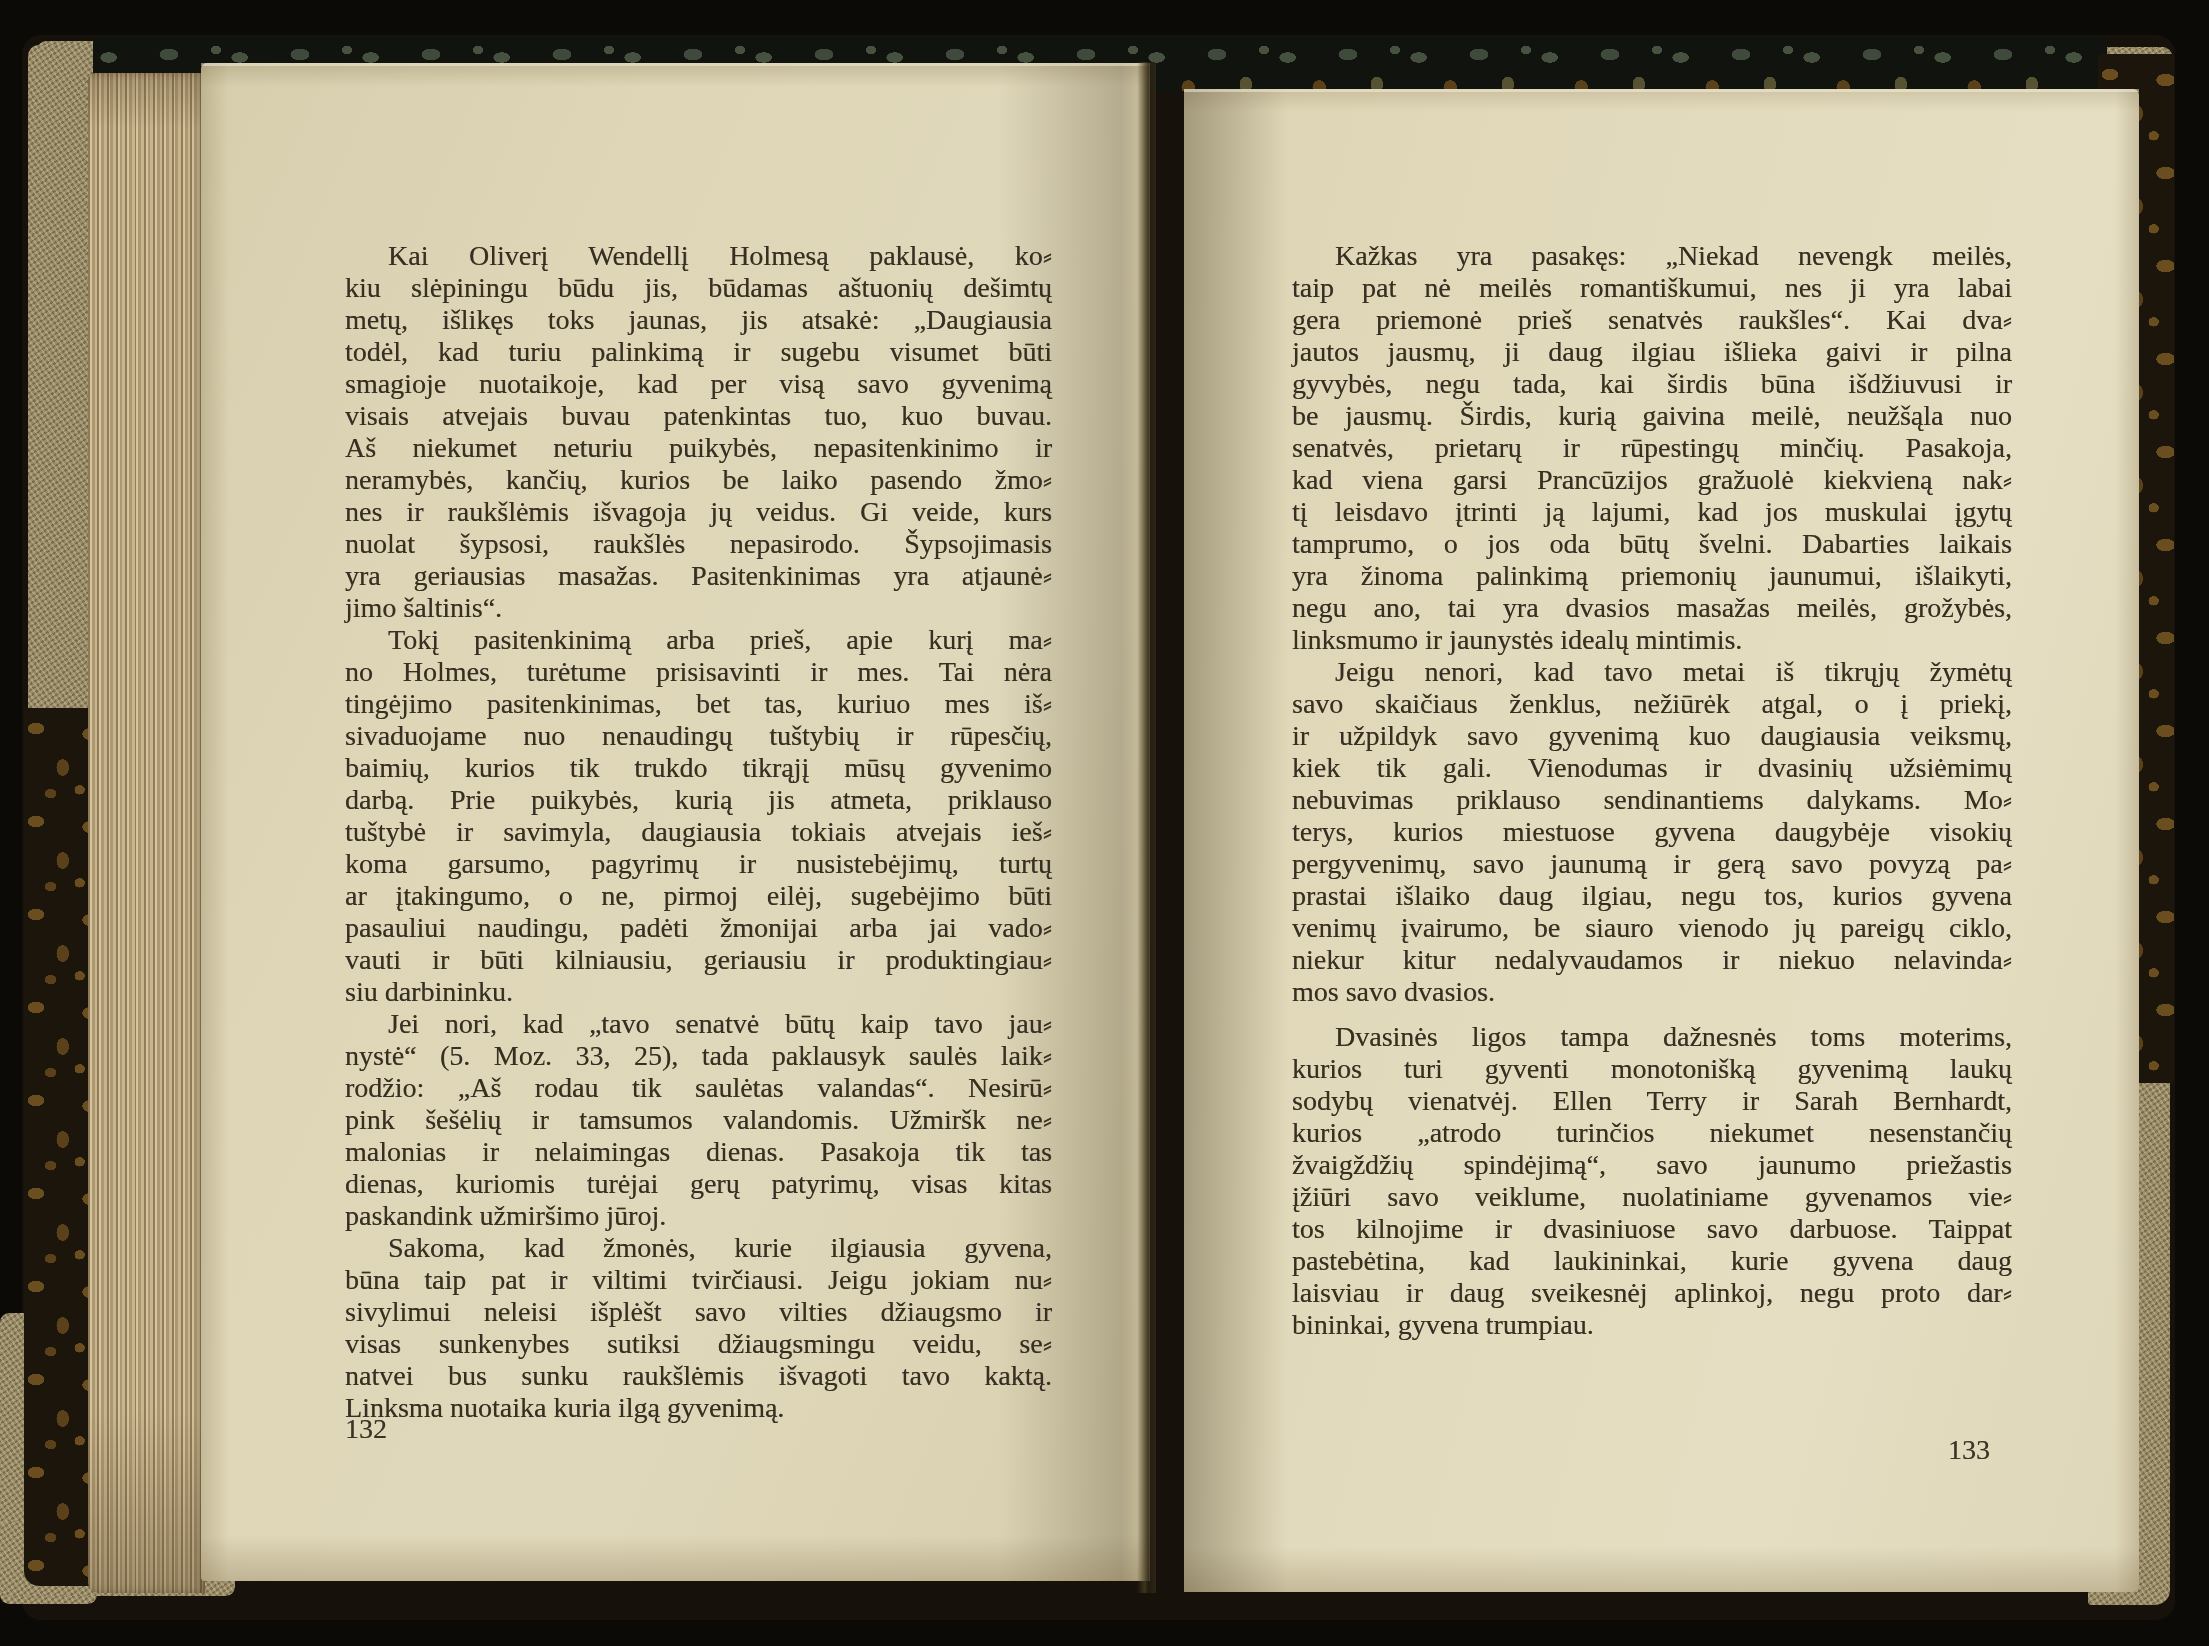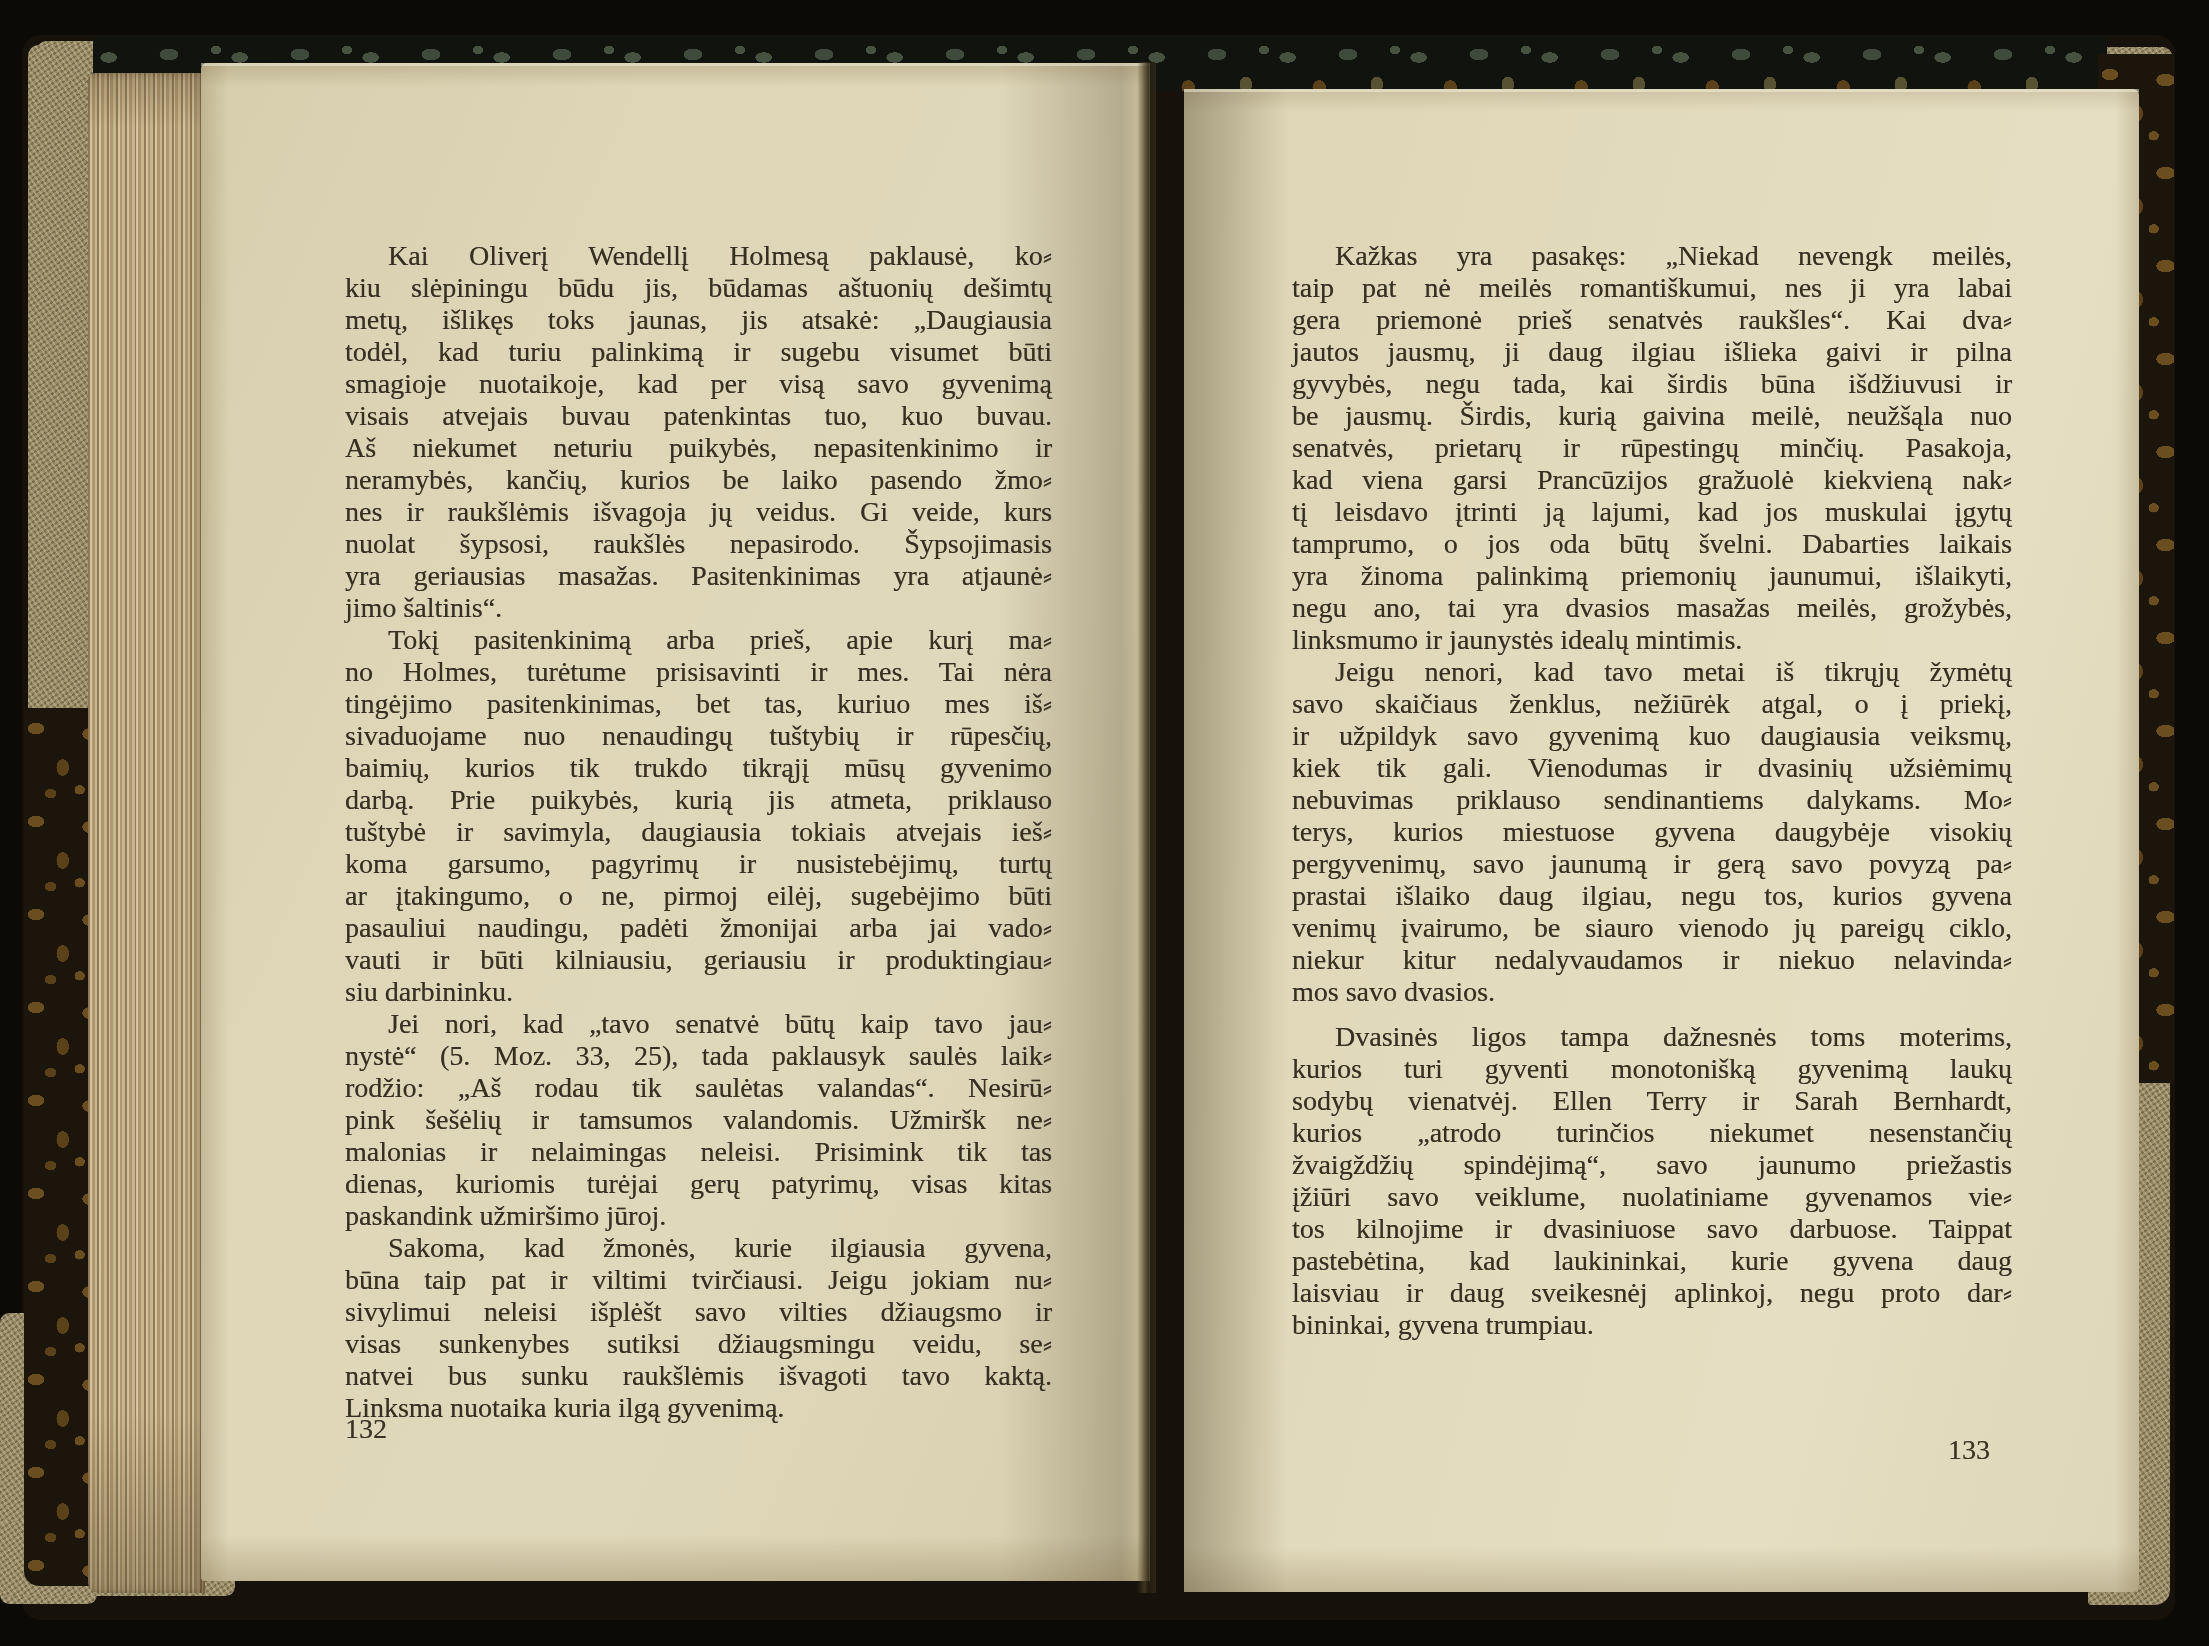--- a/index.html
+++ b/index.html
@@ -164,21 +164,21 @@
         <div class="line">ar įtakingumo, o ne, pirmoj eilėj, sugebėjimo būti</div>
         <div class="line">pasauliui naudingu, padėti žmonijai arba jai vado⸗</div>
         <div class="line">vauti ir būti kilniausiu, geriausiu ir produktingiau⸗</div>
         <div class="line last">siu darbininku.</div>
       </div>
       <div class="para">
         <div class="line first">Jei nori, kad „tavo senatvė būtų kaip tavo jau⸗</div>
         <div class="line">nystė“ (5. Moz. 33, 25), tada paklausyk saulės laik⸗</div>
         <div class="line">rodžio: „Aš rodau tik saulėtas valandas“. Nesirū⸗</div>
         <div class="line">pink šešėlių ir tamsumos valandomis. Užmiršk ne⸗</div>
-        <div class="line">malonias ir nelaimingas neleisi. Prisimink tik tas</div>
+        <div class="line">malonias ir nelaimingas dienas. Pasakoja tik tas</div>
         <div class="line">dienas, kuriomis turėjai gerų patyrimų, visas kitas</div>
         <div class="line last">paskandink užmiršimo jūroj.</div>
       </div>
       <div class="para">
         <div class="line first">Sakoma, kad žmonės, kurie ilgiausia gyvena,</div>
         <div class="line">būna taip pat ir viltimi tvirčiausi. Jeigu jokiam nu⸗</div>
         <div class="line">sivylimui neleisi išplėšt savo vilties džiaugsmo ir</div>
         <div class="line">visas sunkenybes sutiksi džiaugsmingu veidu, se⸗</div>
         <div class="line">natvei bus sunku raukšlėmis išvagoti tavo kaktą.</div>
         <div class="line last">Linksma nuotaika kuria ilgą gyvenimą.</div>

